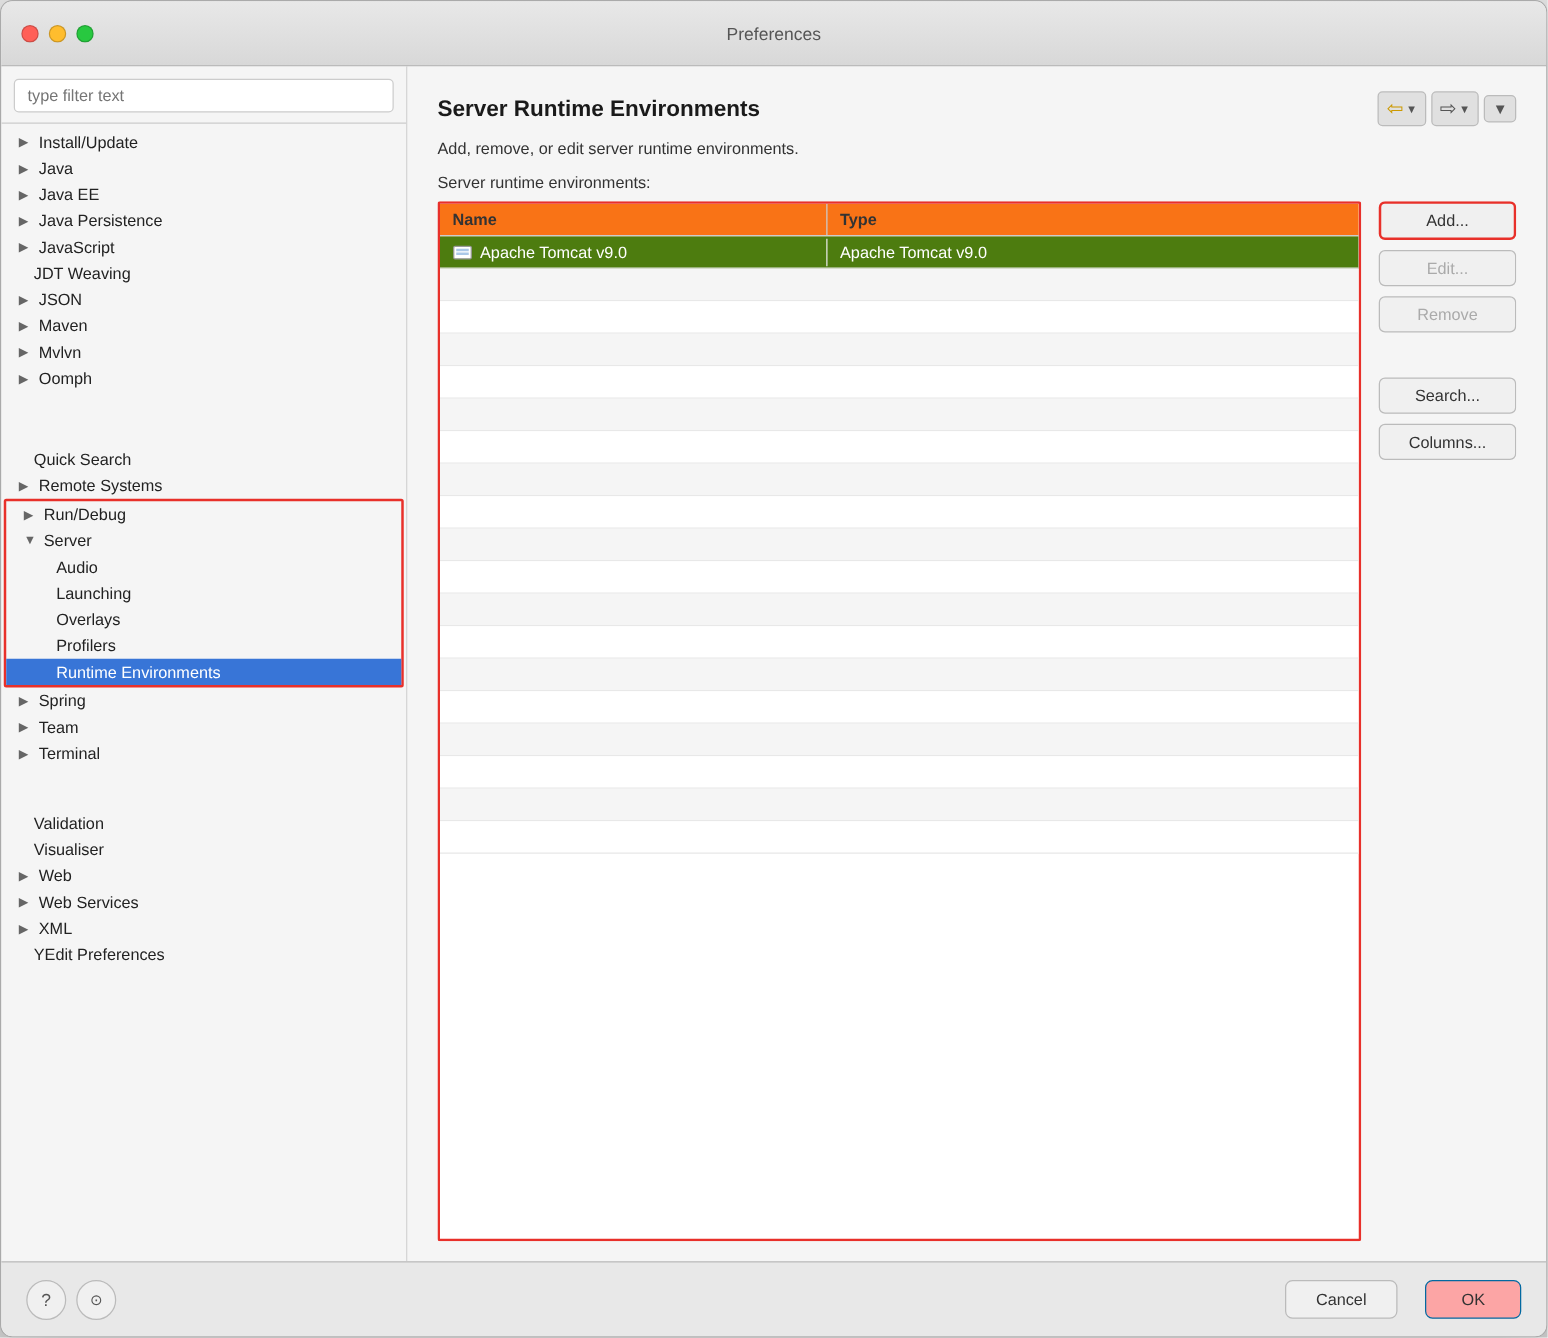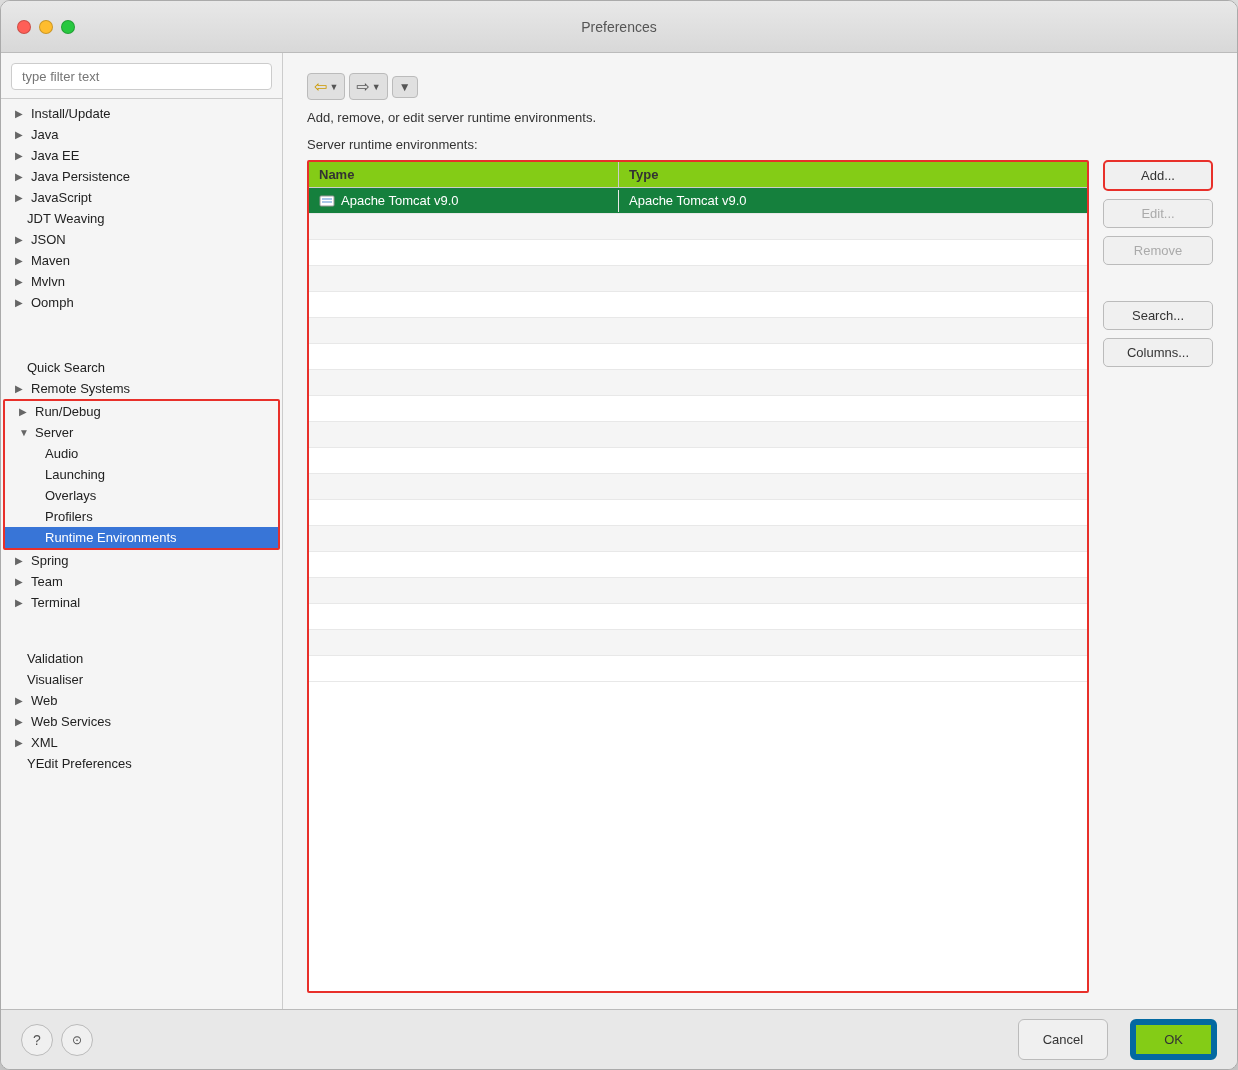--- a/index.html
+++ b/index.html
@@ -53,21 +53,21 @@
       color: #555;
       font-weight: 400;
     }
     .content-area {
       display: flex;
       flex: 1;
       overflow: hidden;
     }
     
     .sidebar {
-      width: 282px;
+      width: 325px;
       background: #f5f5f5;
       border-right: 1px solid #ccc;
       display: flex;
       flex-direction: column;
       flex-shrink: 0;
     }
     .filter-input-wrap {
       padding: 10px 10px 8px 10px;
       border-bottom: 1px solid #ccc;
     }
@@ -155,42 +155,42 @@
     .table-area {
       flex: 1;
       border: 1px solid #ccc;
       background: #fff;
       display: flex;
       flex-direction: column;
       overflow: hidden;
     }
     .table-header {
       display: flex;
-      background: #84cc16;
+      background: #f97316;
       border-bottom: 1px solid #ccc;
     }
     .table-header-cell {
       padding: 5px 10px;
       font-weight: 600;
       font-size: 13px;
       color: #333;
       border-right: 1px solid #ccc;
     }
     .table-header-cell:first-child { width: 310px; }
     .table-header-cell:last-child { flex: 1; border-right: none; }
     .table-body { flex: 1; overflow-y: auto; }
     .table-row {
       display: flex;
       border-bottom: 1px solid #e8e8e8;
       min-height: 26px;
       align-items: center;
     }
     .table-row:nth-child(even) { background: #f5f5f5; }
     .table-row:nth-child(odd) { background: #fff; }
-    .table-row.selected-row { background: #15803d; color: #fff; }
+    .table-row.selected-row { background: #4d7c0f; color: #fff; }
     .table-cell {
       padding: 3px 10px;
       font-size: 13px;
       display: flex;
       align-items: center;
       gap: 6px;
     }
     .table-cell:first-child { width: 310px; border-right: 1px solid #e8e8e8; }
     .table-cell:last-child { flex: 1; }
     .server-icon {
@@ -274,22 +274,22 @@
       padding: 7px 24px;
       background: #f0f0f0;
       border: 1px solid #bbb;
       border-radius: 6px;
       cursor: pointer;
       font-size: 13px;
       color: #333;
     }
     .ok-btn {
       padding: 7px 28px;
-      background: #84cc16;
-      border: 6px solid #0369a1;
+      background: #fca5a5;
+      border: 1px solid #0369a1;
       border-radius: 6px;
       cursor: pointer;
       font-size: 13px;
       color: #333;
       font-weight: 500;
     }
     .tree-selected-highlight {
       border: 2px solid #e8302a;
       margin: 0 2px;
       border-radius: 2px;
@@ -423,20 +423,21 @@
         </div>
         <div class="tree-item" style="padding-left:26px;">
           <span>YEdit Preferences</span>
         </div>
 
       </div>
     </div>
 
     <div class="main-panel">
       <div class="panel-header">
+        <span class="panel-title">Server Runtime Environments</span>
         <div class="nav-buttons">
           <div class="nav-btn">
             <span style="color:#cc9900; font-size:16px;">⇦</span>
             <span style="font-size:9px; color:#555;">▼</span>
           </div>
           <div class="nav-btn">
             <span style="font-size:16px;">⇨</span>
             <span style="font-size:9px; color:#555;">▼</span>
           </div>
           <div class="nav-btn">

